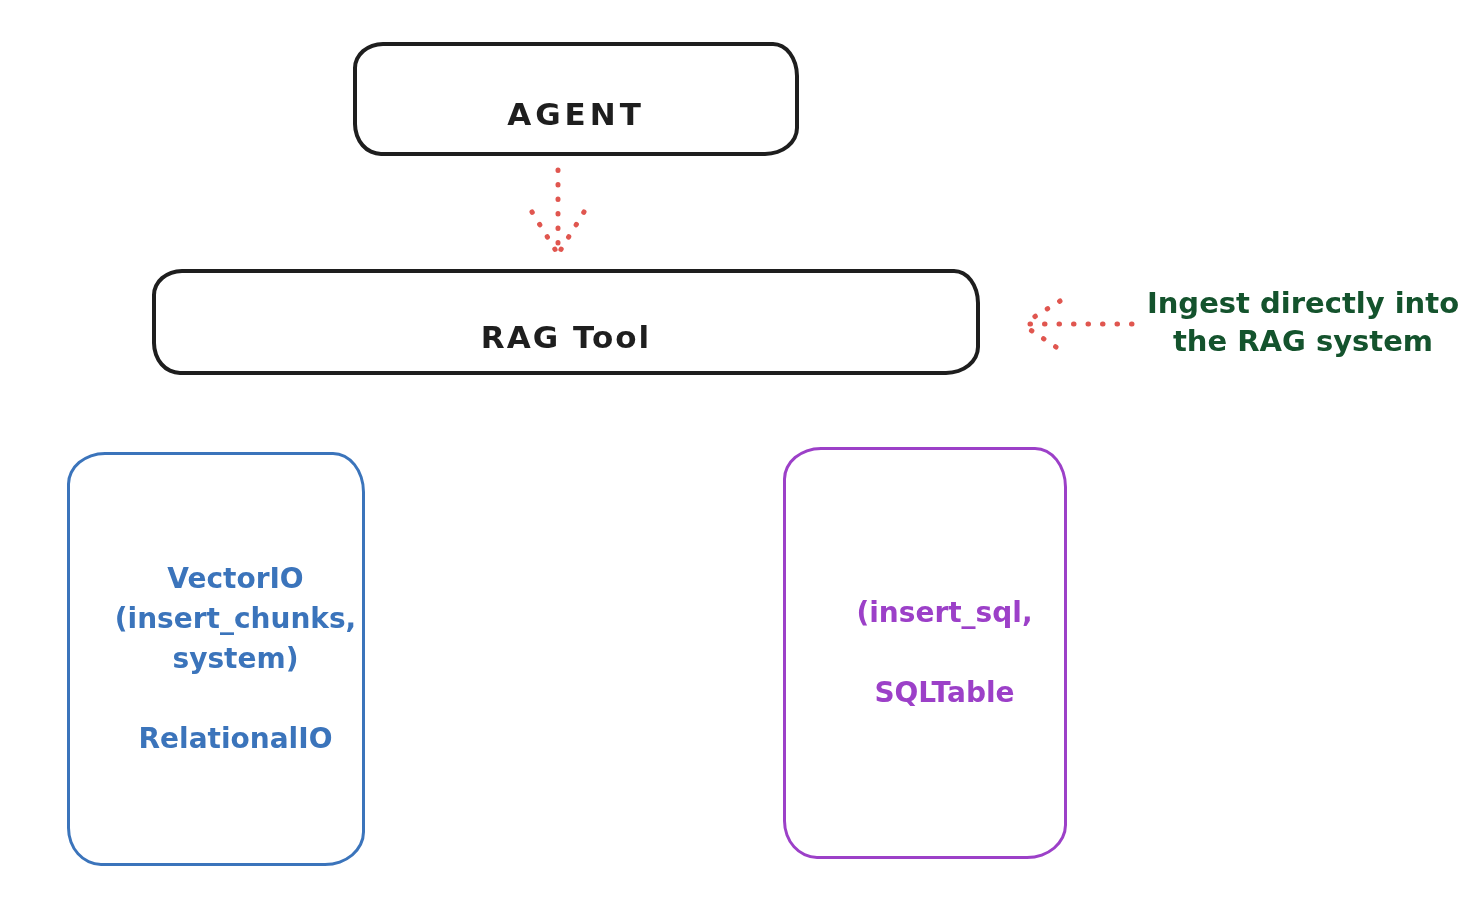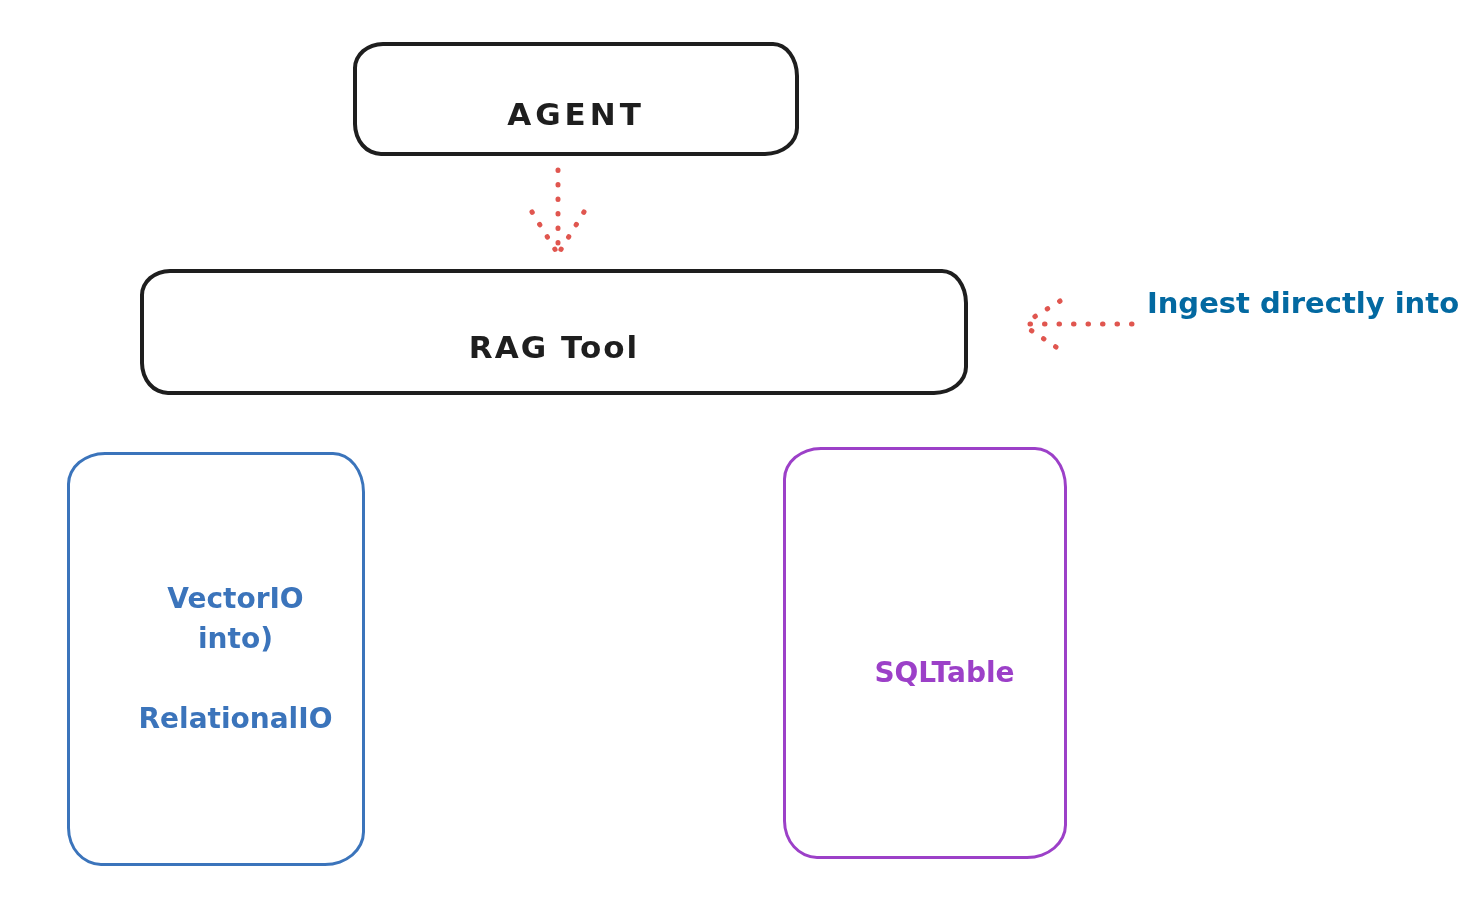--- a/index.html
+++ b/index.html
@@ -23,22 +23,22 @@
     border-radius: 30px 26px 34px 28px / 26px 34px 28px 32px;
     display: flex;
     align-items: center;
     justify-content: center;
   }
   .box-agent {
     left: 353px; top: 42px;
     width: 446px; height: 114px;
   }
   .box-rag {
-    left: 140px; top: 269px;
-    width: 828px; height: 126px;
+    left: 152px; top: 269px;
+    width: 828px; height: 106px;
   }
   .black-label {
     color: #1e1e1e;
     font-size: 31px;
     font-weight: bold;
     letter-spacing: 4px;
     white-space: nowrap;
     margin-top: 29px;
   }
   .box-rag .black-label { letter-spacing: 2px; }
@@ -71,21 +71,21 @@
     line-height: 40px;
     font-weight: 600;
     white-space: nowrap;
   }
 
   .annotation {
     position: absolute;
     left: 1128px; top: 284px;
     width: 350px;
     text-align: center;
-    color: #0369a1;
+    color: #14532d;
     font-size: 29px;
     line-height: 38px;
     font-weight: bold;
     white-space: nowrap;
   }
 
   #arrow-layer {
     position: absolute;
     left: 0; top: 0;
     width: 1484px;
@@ -123,26 +123,29 @@
 
     <g>
       <path class="dotted-arrow" d="M1132 324 L1030 324"></path>
       <path class="dotted-arrow" d="M1060 301 L1026 322"></path>
       <path class="dotted-arrow" d="M1056 347 L1026 327"></path>
     </g>
   </svg>
 
   <div class="annotation">
     <div>Ingest directly into</div>
+    <div>the RAG system</div>
   </div>
 
   <div class="node node-vector" style="--c: #3b74bb;">
     <div class="node-line">VectorIO</div>
-    <div class="node-line">into)</div>
+    <div class="node-line">(insert_chunks,</div>
+    <div class="node-line">system)</div>
     <div class="node-footer">RelationalIO</div>
   </div>
 
 
   <div class="node node-relational" style="--c: #9c40c8;">
+    <div class="node-line">(insert_sql,</div>
     <div class="node-footer">SQLTable</div>
   </div>
 
 </div>
 
 </body></html>

